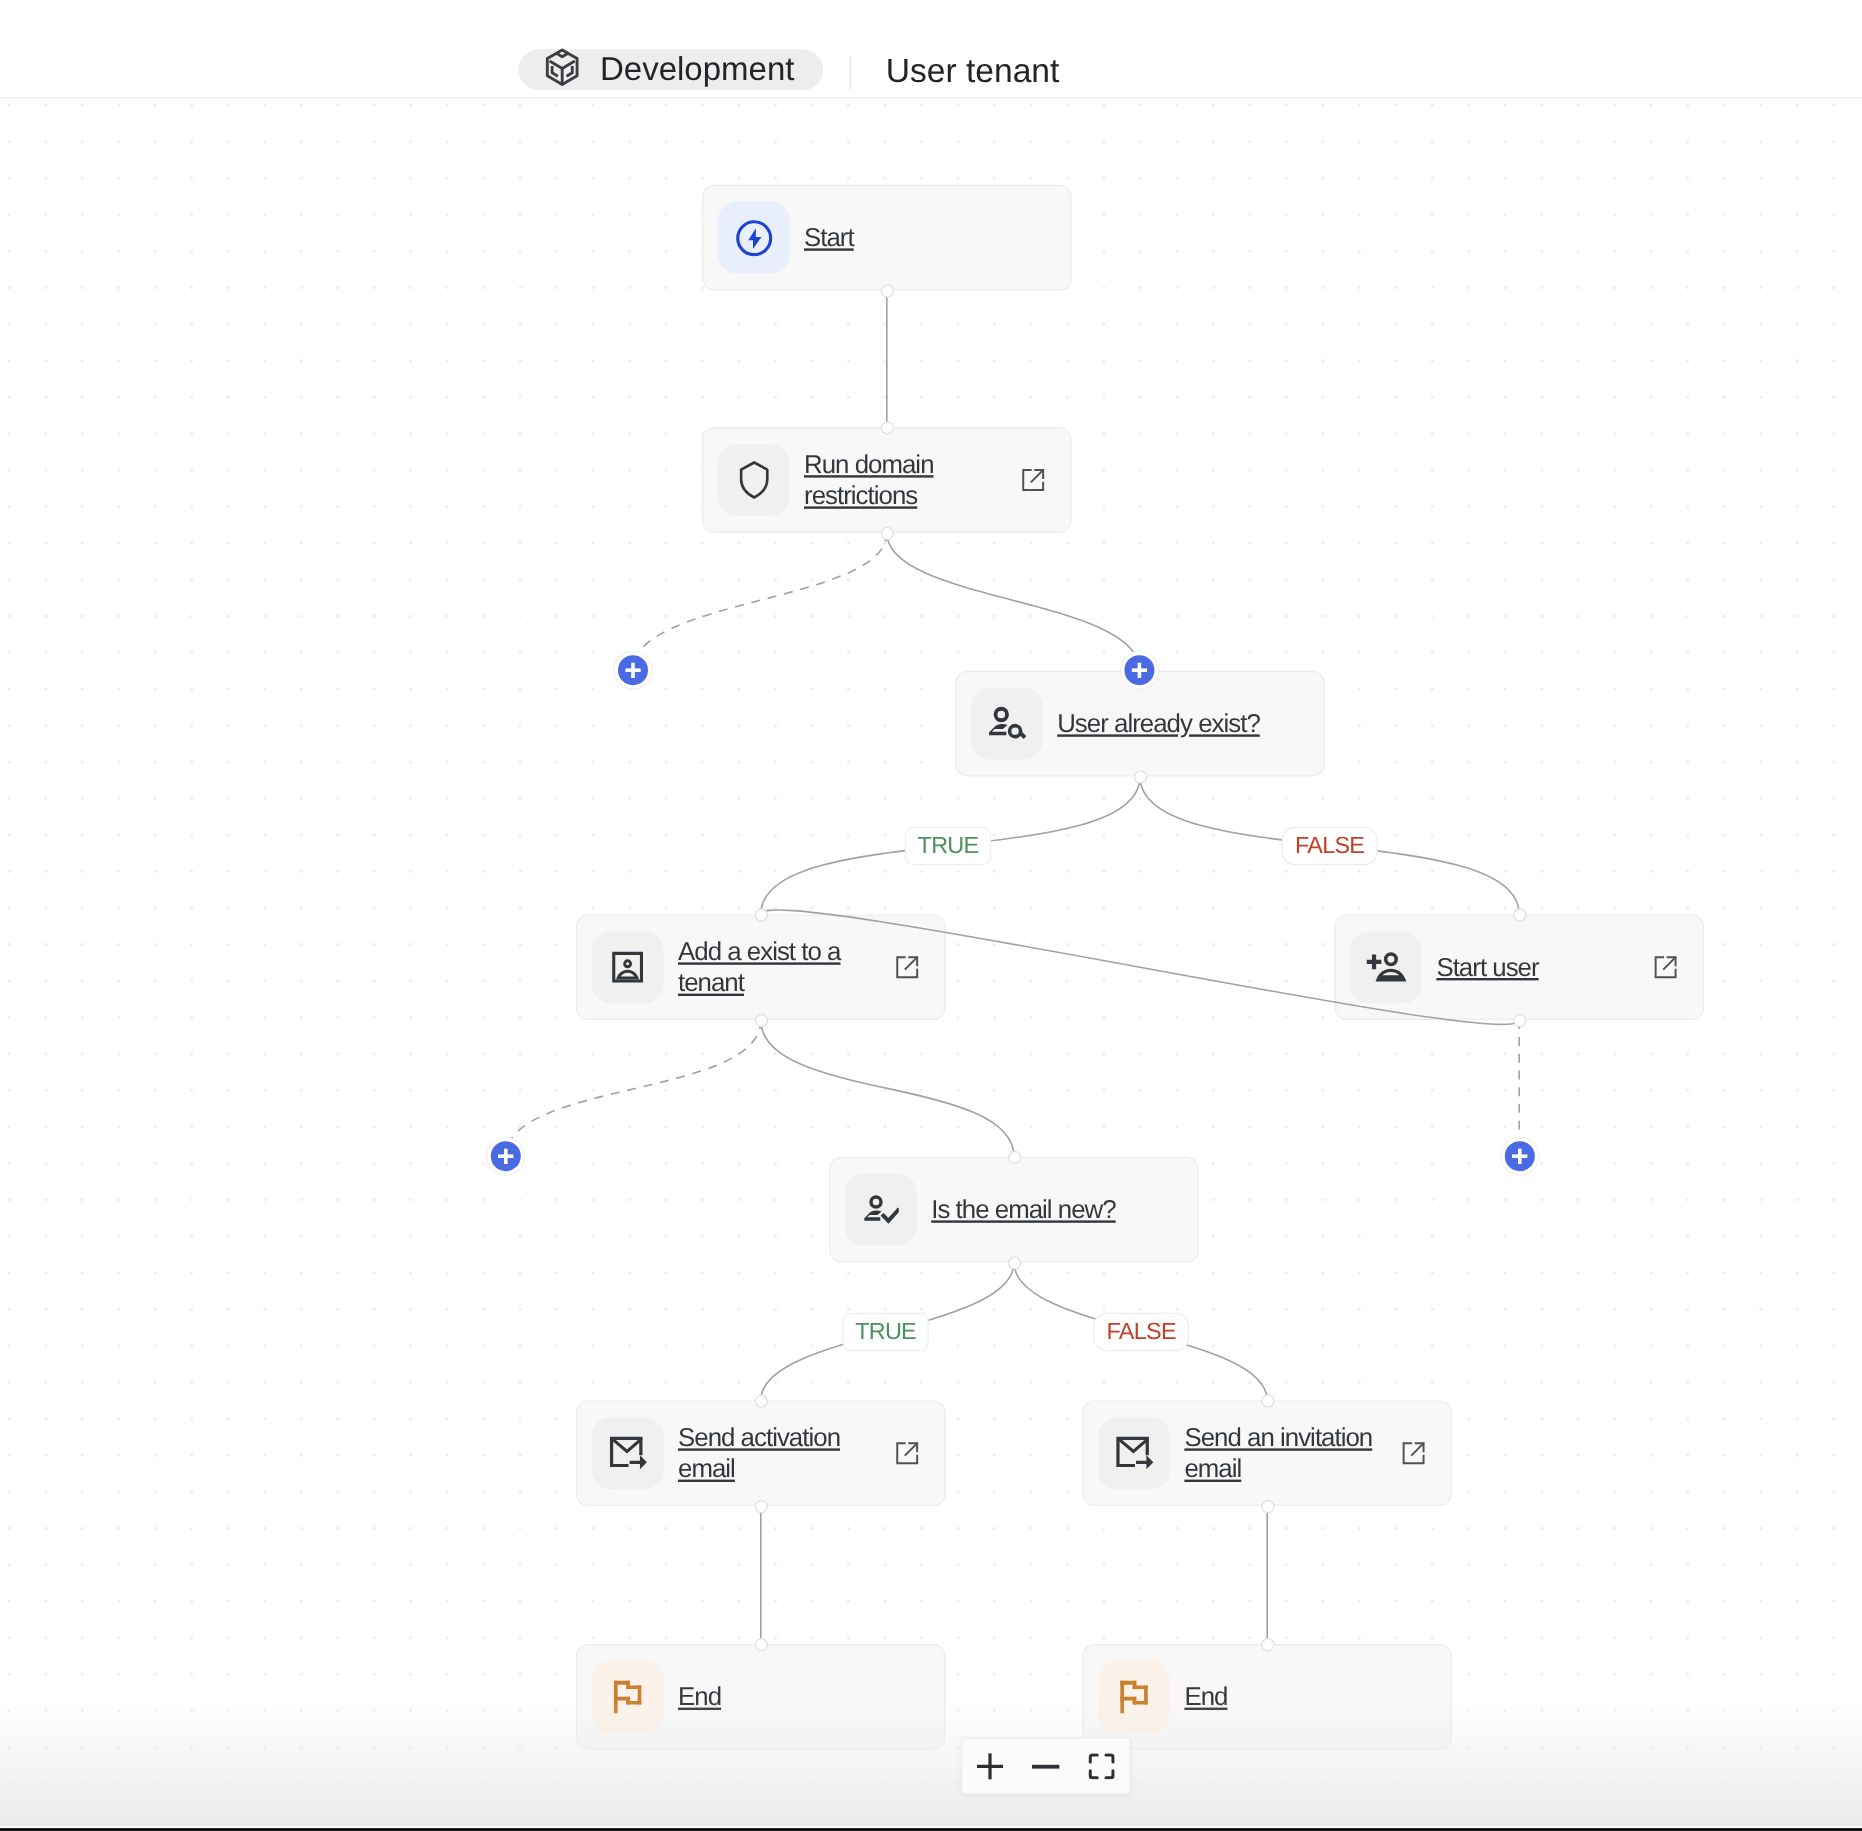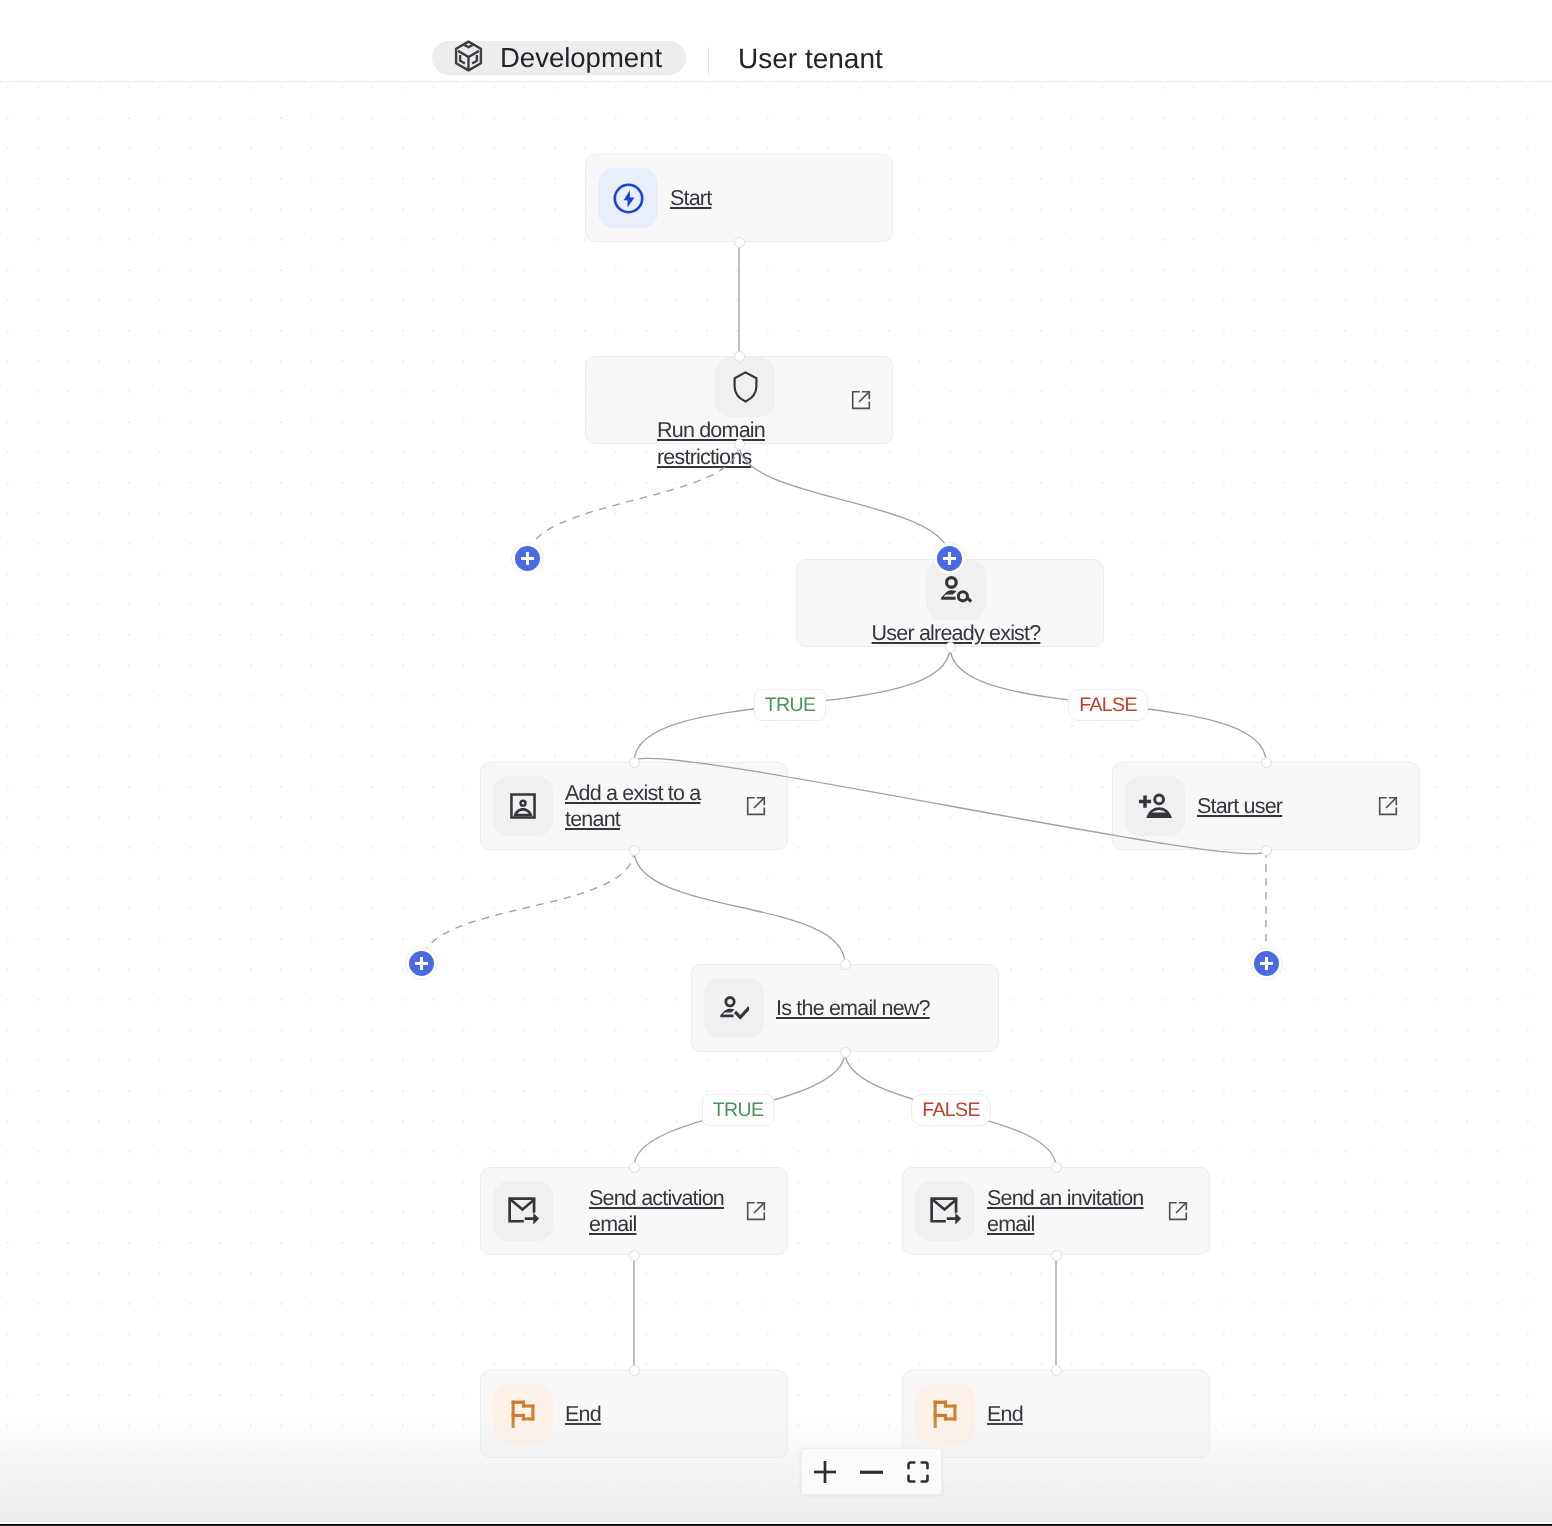--- a/index.html
+++ b/index.html
@@ -151,36 +151,36 @@
         <div class="node nolink" style="left: 585px; top: 71px; width: 308px; height: 88px;">
           <div class="icon-box blue">
             <svg width="31" height="31" viewBox="0 0 31 31" fill="none">
               <circle cx="15.5" cy="15.5" r="13.7" stroke="#1b43d4" stroke-width="2.6"></circle>
               <path d="M16.9 7.2v7.4h4.6l-7 10v-7.3h-3.9z" fill="#1b43d4"></path>
             </svg>
           </div>
           <div class="ntitle">Start</div>
         </div>
         <span class="handle" style="left: 733.5px; top: 153.5px;"></span>
-        <div class="node" style="left: 585px; top: 273px; width: 308px; height: 88px; flex-direction: column;">
+        <div class="node" style="left: 585px; top: 273px; width: 308px; height: 88px;">
           <div class="icon-box gray">
             <svg width="25" height="32" viewBox="0 0 25 32" fill="none" stroke="#33373b" stroke-width="2.2" stroke-linejoin="round">
               <path d="M12.5 30.6C19.1 27.2 23.4 22 23.4 15.4V7.3L12.5 1.4 1.6 7.3v8.1C1.6 22 5.9 27.2 12.5 30.6z"></path>
             </svg>
           </div>
           <div class="ntitle">Run domain restrictions</div>
           <span class="ext"><svg width="20" height="20" viewBox="0 0 20 20" fill="none" stroke="#4d5256" stroke-width="1.65" stroke-linecap="square" stroke-linejoin="miter">
               <path d="M11.7 1.7h6.6v6.6"></path>
               <path d="M18 2 8.6 11.4"></path>
               <path d="M18.3 12.2v6.1H1.7V1.7h6.2"></path>
             </svg></span>
         </div>
         <span class="handle" style="left: 733.5px; top: 267.5px;"></span>
         <span class="handle" style="left: 733.5px; top: 355.5px;"></span>
-        <div class="node nolink" style="left: 796px; top: 476px; width: 308px; height: 88px; flex-direction: column;">
+        <div class="node nolink" style="left: 796px; top: 476px; width: 308px; height: 88px;">
           <div class="icon-box gray">
             <svg width="31" height="31" viewBox="0 0 31 31" fill="#33373b">
               <path d="M10.4 1a6.4 6.4 0 1 1 0 12.8 6.4 6.4 0 0 1 0-12.8zm0 3.2a3.2 3.2 0 1 0 0 6.4 3.2 3.2 0 0 0 0-6.4z"></path>
               <path d="M10.4 15.3c1.8 0 3.7.3 5.2.9l-3.8 3.4H4.8l-2.2 2.1h12v3.1H0.2v-2.4l5.3-5.4c1.5-1.1 3.4-1.7 4.9-1.7z"></path>
               <path d="M21.9 15.2a6.1 6.1 0 1 1 0 12.2 6.1 6.1 0 0 1 0-12.2zm0 3.05a3.05 3.05 0 1 0 0 6.1 3.05 3.05 0 0 0 0-6.1z"></path>
               <path d="m25.5 24.3 2.3-2.3 3.5 3.5-2.3 2.3z"></path>
             </svg>
           </div>
           <div class="ntitle">User already exist?</div>
         </div>
@@ -225,21 +225,21 @@
             <svg width="29" height="26" viewBox="0 0 29 26" fill="none">
               <path d="M10 1.1a5.6 5.6 0 1 1 0 11.2 5.6 5.6 0 0 1 0-11.2zm0 2.85a2.75 2.75 0 1 0 0 5.5 2.75 2.75 0 0 0 0-5.5z" fill="#33373b"></path>
               <path d="M10 13.7c1.65 0 3.35.3 4.7.85l-3.5 3.05H4.7l-2 1.85h10.85v2.8H0.3v-2.1l4.8-4.85c1.35-1 3.2-1.6 4.9-1.6z" fill="#33373b"></path>
               <path d="m16.2 18.1 4.1 4.2 8-8.8" stroke="#33373b" stroke-width="3.3" stroke-linecap="square" stroke-linejoin="miter"></path>
             </svg>
           </div>
           <div class="ntitle">Is the email new?</div>
         </div>
         <span class="handle" style="left: 839.5px; top: 875.5px;"></span>
         <span class="handle" style="left: 839.5px; top: 963.5px;"></span>
-        <div class="node" style="left: 480px; top: 1084px; width: 308px; height: 88px; gap: 24px;">
+        <div class="node" style="left: 480px; top: 1084px; width: 308px; height: 88px;">
           <div class="icon-box gray">
             <svg width="32" height="30" viewBox="0 0 32 30" fill="none">
               <path d="M1.3 1.3h27.1v15.4h-2.7V4H4v19.9h12.8v2.7H1.3z" fill="#33373b"></path>
               <path d="m2.9 2.9 12.6 10.6L27.9 2.9" fill="none" stroke="#33373b" stroke-width="2.6" stroke-linejoin="miter"></path>
               <path d="M17.7 21.2h8.6v-4.5l5.8 5.85-5.8 5.85v-4.5h-8.6z" fill="#33373b"></path>
             </svg>
           </div>
           <div class="ntitle">Send activation email</div>
           <span class="ext"><svg width="20" height="20" viewBox="0 0 20 20" fill="none" stroke="#4d5256" stroke-width="1.65" stroke-linecap="square" stroke-linejoin="miter">
               <path d="M11.7 1.7h6.6v6.6"></path>

